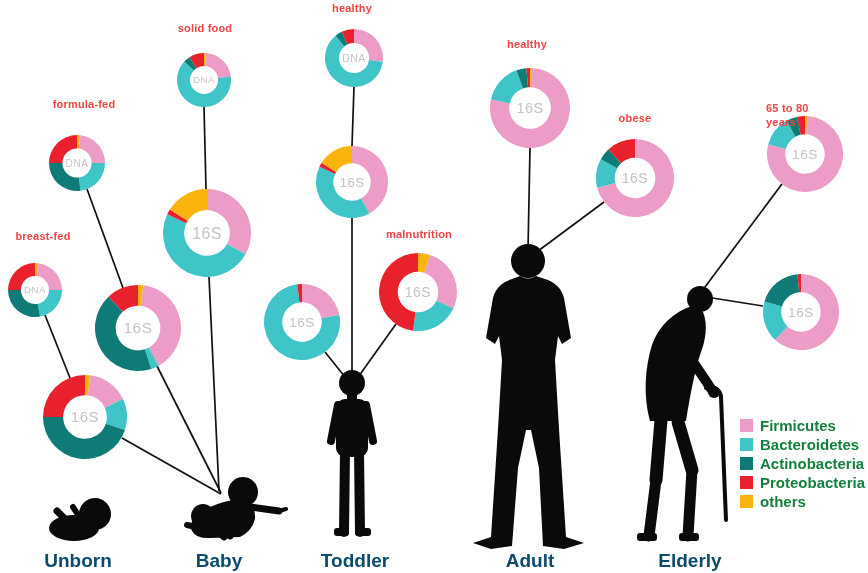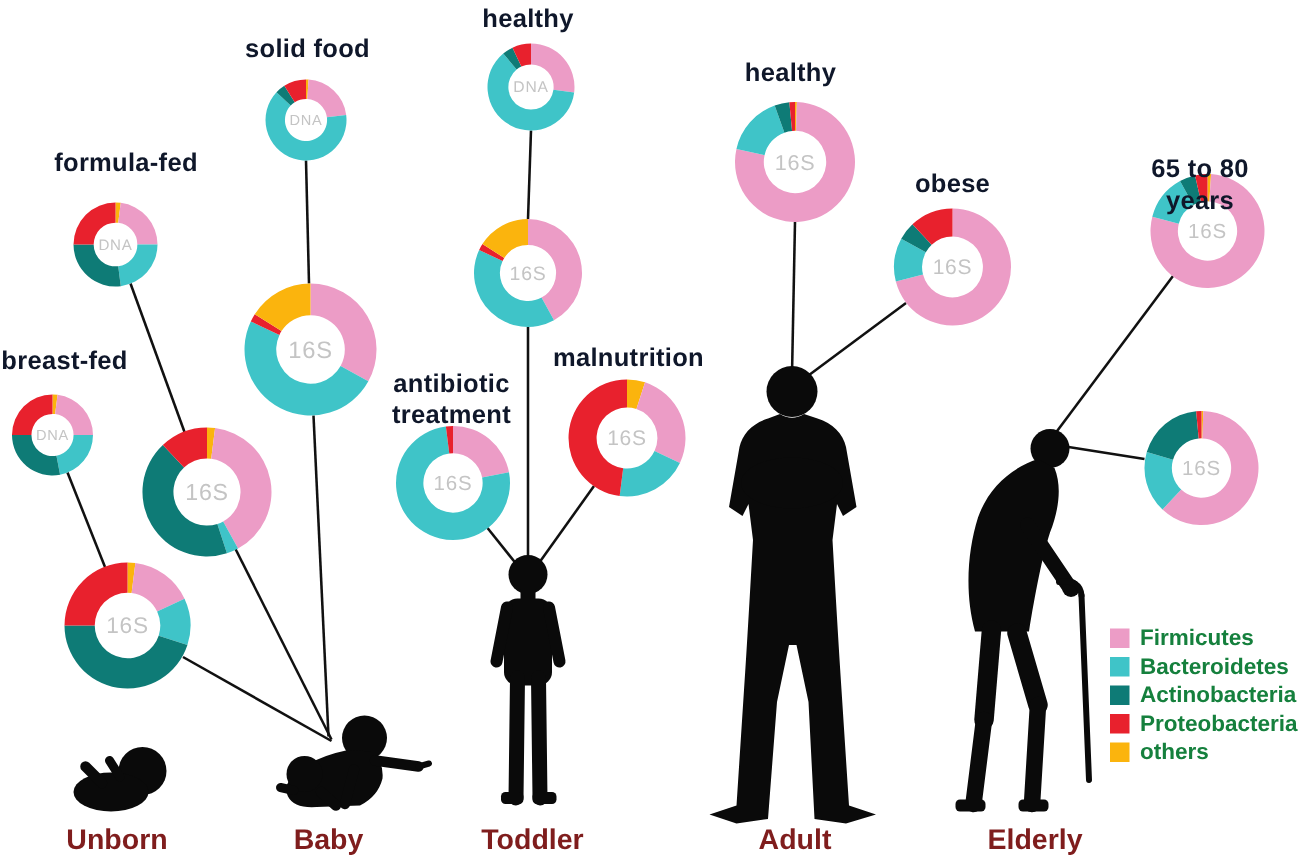--- a/index.html
+++ b/index.html
@@ -3,26 +3,26 @@
 <meta charset="utf-8">
 <style>
   html,body{margin:0;padding:0;background:#ffffff;}
   #figure{
     position:relative;width:868px;height:573px;background:#ffffff;overflow:hidden;
     font-family:"Liberation Sans", sans-serif;
   }
   svg.layer{position:absolute;left:0;top:0;width:868px;height:573px;}
   .cond-label{
     position:absolute;transform:translateX(-50%);
-    font-size:17px;font-weight:bold;color:#0f172a;text-align:center;
+    font-size:11px;font-weight:bold;color:#ef4444;text-align:left;
     white-space:pre-line;line-height:1.25;letter-spacing:.2px;
   }
   .stage-label{
     position:absolute;transform:translateX(-50%);
-    font-size:19px;font-weight:bold;color:#7f1d1d;text-align:center;
+    font-size:19px;font-weight:bold;color:#0c4a6e;text-align:center;
   }
   #charts svg{position:absolute;}
   #legend{
     position:absolute;left:740px;top:418px;display:flex;flex-direction:column;gap:5px;
   }
   .legend-row{display:flex;align-items:center;gap:7px;height:14px;}
   .legend-swatch{width:13px;height:13px;display:inline-block;flex:0 0 13px;}
   .legend-label{font-size:15px;font-weight:bold;color:#15803d;line-height:1;}
 </style>
 </head>
@@ -203,22 +203,20 @@
         <path d="M 2.51 28.40 A 38 38 0 0 1 35.42 1.17 L 37.14 19.33 A 19.76 19.76 0 0 0 20.02 33.49 Z" fill="#0E7B76"></path>
         <path d="M 35.42 1.17 A 38 38 0 0 1 39.00 1.00 L 39.00 19.24 A 19.76 19.76 0 0 0 37.14 19.33 Z" fill="#E8212D"></path>
         <text x="39" y="39" dy="0.35em" text-anchor="middle" fill="#C4C4C4" font-size="13.68" font-family="&quot;Liberation Sans&quot;, sans-serif" letter-spacing="0.5">16S</text>
       </svg>
     </div>
 
   <div class="cond-label" style="left:205px;top:22px;">solid food</div>
   <div class="cond-label" style="left:352px;top:2px;">healthy</div>
   <div class="cond-label" style="left:84px;top:98px;">formula-fed</div>
   <div class="cond-label" style="left:43px;top:230px;">breast-fed</div>
-  <div class="cond-label" style="left:301px;top:245px;">antibiotic
-treatment</div>
   <div class="cond-label" style="left:419px;top:228px;">malnutrition</div>
   <div class="cond-label" style="left:527px;top:38px;">healthy</div>
   <div class="cond-label" style="left:635px;top:112px;">obese</div>
   <div class="cond-label" style="left:800px;top:78px;margin-top:24px;">65 to 80 years</div>
 
   <div class="stage-label" style="left:78px;top:550px;">Unborn</div>
   <div class="stage-label" style="left:219px;top:550px;">Baby</div>
   <div class="stage-label" style="left:355px;top:550px;">Toddler</div>
   <div class="stage-label" style="left:530px;top:550px;">Adult</div>
   <div class="stage-label" style="left:690px;top:550px;">Elderly</div>

